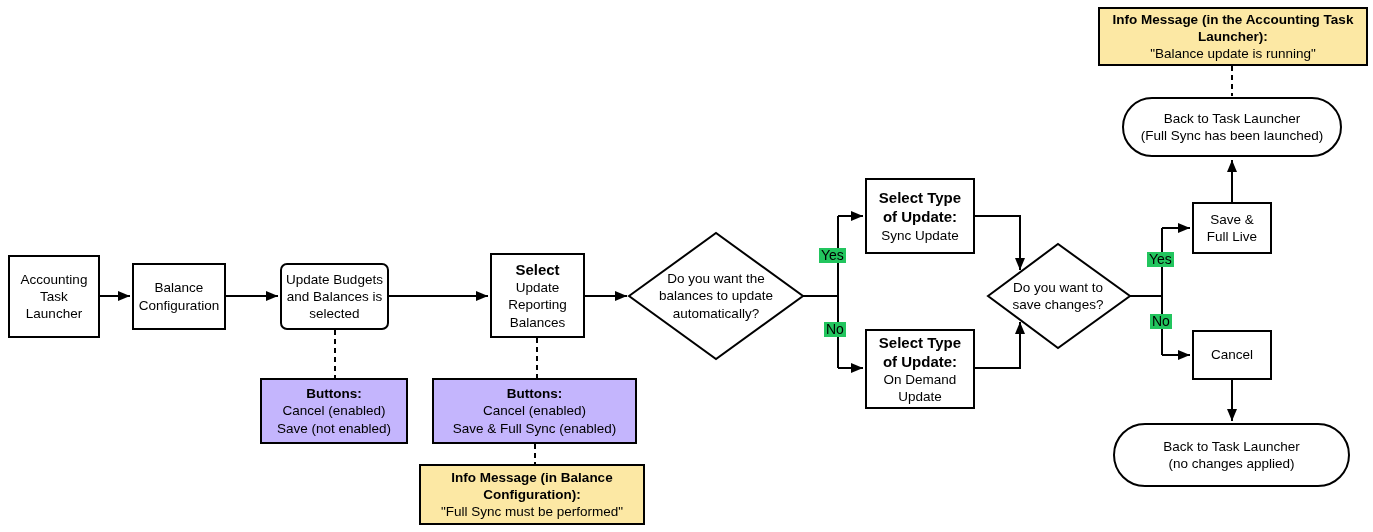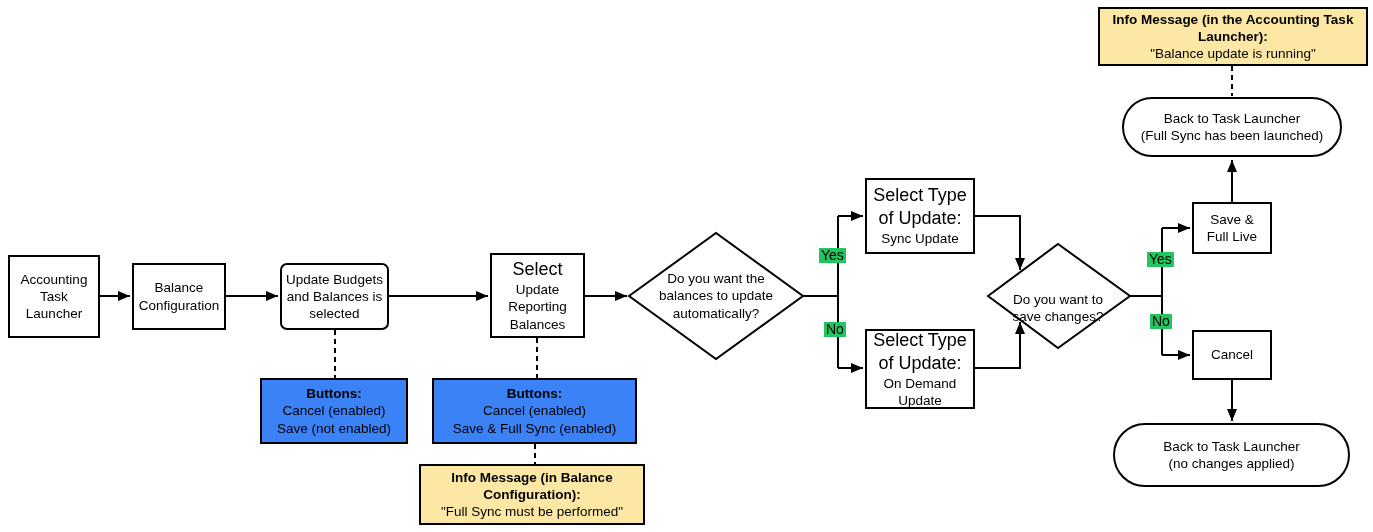--- a/index.html
+++ b/index.html
@@ -23,24 +23,24 @@
     align-items: center;
     justify-content: center;
     text-align: center;
     font-size: 13.5px;
     line-height: 1.28;
     z-index: 2;
   }
   .node span { display: block; }
   .stadium30 { border-radius: 30px; }
   .stadium32 { border-radius: 32px; }
-  .note-blue   { background: #3b82f6; }
+  .note-blue   { background: #c4b5fd; }
   .note-yellow { background: #FCE8A4; }
   .bold { font-weight: bold; }
-  .big-title { font-weight: normal; font-size: 18px; }
+  .big-title { font-weight: bold; font-size: 15px; }
   .overlay {
     position: absolute;
     display: flex;
     flex-direction: column;
     align-items: center;
     justify-content: center;
     text-align: center;
     font-size: 13.5px;
     line-height: 1.28;
     z-index: 2;
@@ -120,21 +120,21 @@
     <span>Reporting</span>
     <span>Balances</span>
   </div>
 
   <div class="overlay" style="left:634px; top:240px; width:164px; height:112px;">
     <span>Do you want the</span>
     <span>balances to update</span>
     <span>automatically?</span>
   </div>
 
-  <div class="overlay" style="left:993px; top:262px; width:130px; height:92px;">
+  <div class="overlay" style="left:993px; top:250px; width:130px; height:92px;">
     <span>Do you want to</span>
     <span>save changes?</span>
   </div>
 
   <div class="node" style="left:865px; top:178px; width:110px; height:76px;">
     <span class="big-title">Select Type</span>
     <span class="big-title">of Update:</span>
     <span>Sync Update</span>
   </div>
 

